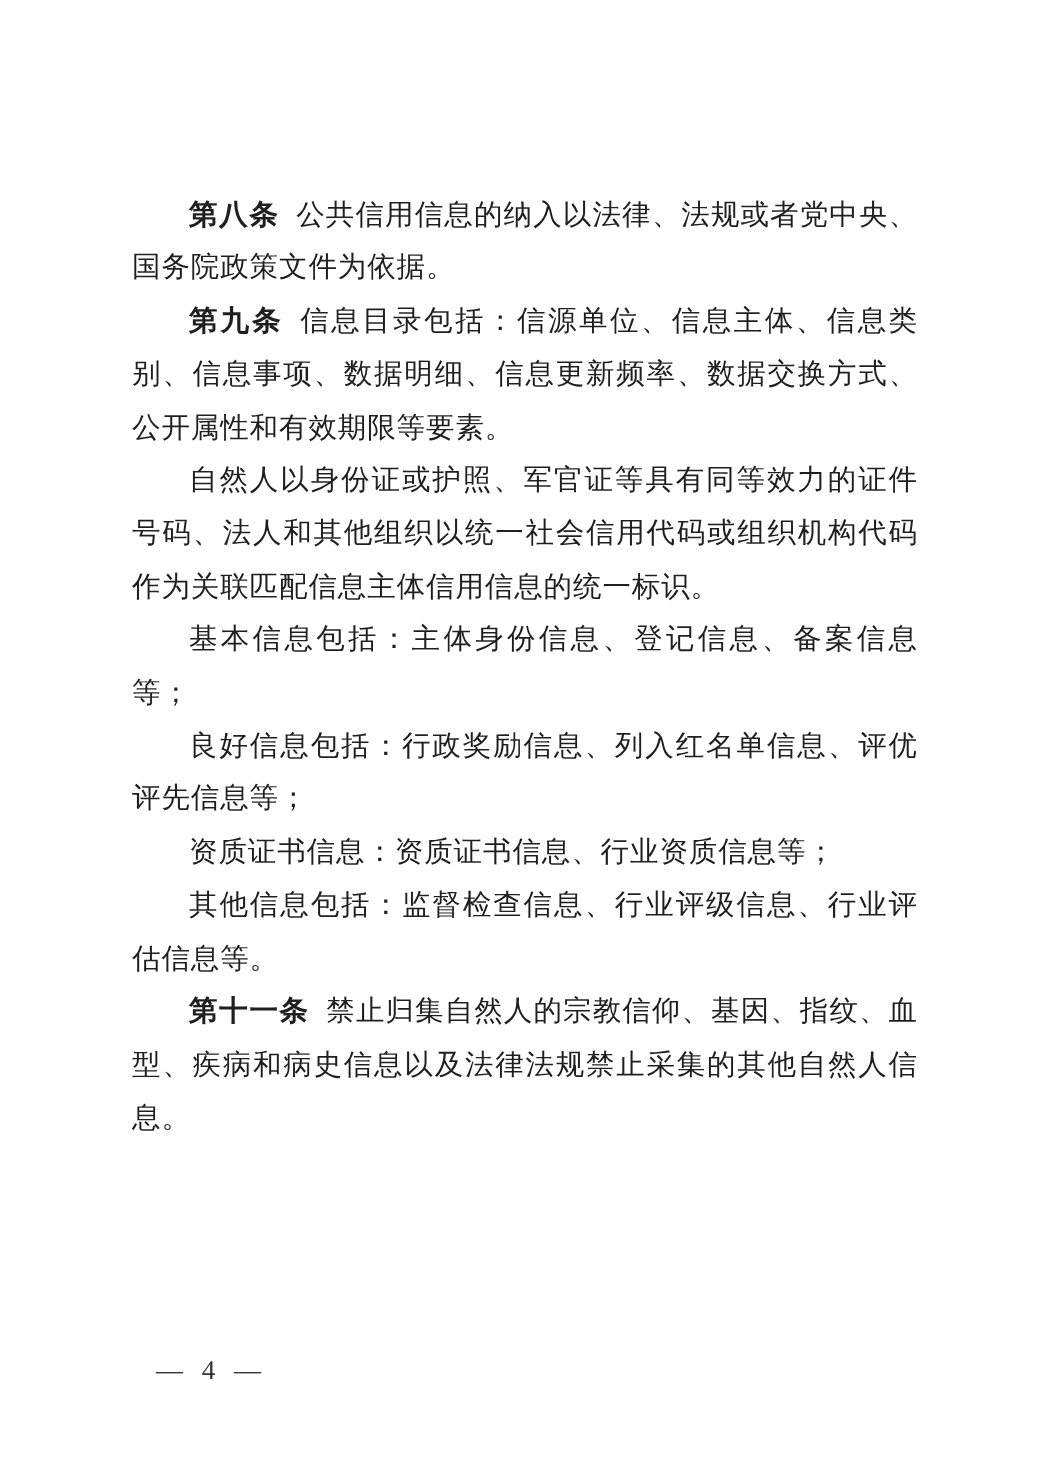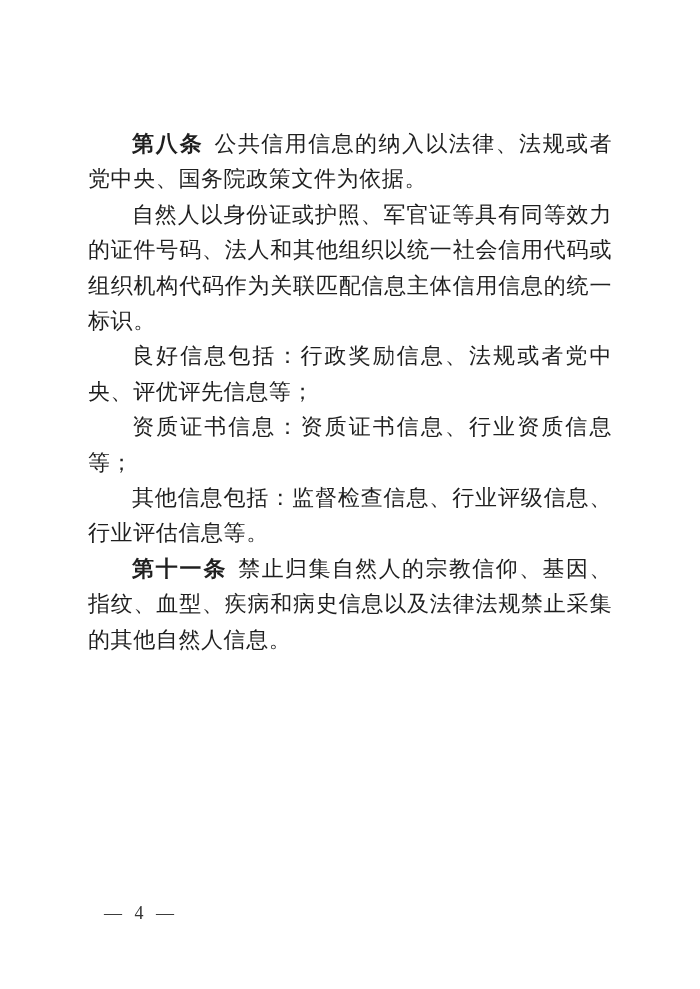--- a/index.html
+++ b/index.html
@@ -16,21 +16,21 @@
     overflow: hidden;
   }
   .page {
     position: absolute;
     left: 88px;
     top: 126px;
     width: 524px;
   }
   .doc-text p {
     margin: 0;
-    font-size: 22px;
+    font-size: 19px;
     line-height: 35.4px;
     text-align: justify;
     text-indent: 2em;
     letter-spacing: 0.6px;
     word-break: break-all;
   }
   .term {
     font-weight: bold;
     font-family: "Liberation Sans", "DejaVu Sans", sans-serif;
     margin-right: 11px;
@@ -50,24 +50,30 @@
 </style>
 </head>
 <body>
 
 <div class="page">
   <div class="doc-text">
     <p>
       <span class="term">第八条</span><span>公共信用信息的纳入以法律、法规或者党中央、国务院政策文件为依据。</span>
     </p>
     <p>
+      <span class="term">第九条</span><span>信息目录包括：信源单位、信息主体、信息类别、信息事项、数据明细、信息更新频率、数据交换方式、公开属性和有效期限等要素。</span>
+    </p>
+    <p>
       <span>自然人以身份证或护照、军官证等具有同等效力的证件号码、法人和其他组织以统一社会信用代码或组织机构代码作为关联匹配信息主体信用信息的统一标识。</span>
     </p>
     <p>
-      <span>良好信息包括：行政奖励信息、法规或者党中央、评优评先信息等；</span>
+      <span>基本信息包括：主体身份信息、登记信息、备案信息等；</span>
+    </p>
+    <p>
+      <span>良好信息包括：行政奖励信息、列入红名单信息、评优评先信息等；</span>
     </p>
     <p>
       <span>资质证书信息：资质证书信息、行业资质信息等；</span>
     </p>
     <p>
       <span>其他信息包括：监督检查信息、行业评级信息、行业评估信息等。</span>
     </p>
     <p>
       <span class="term">第十一条</span><span>禁止归集自然人的宗教信仰、基因、指纹、血型、疾病和病史信息以及法律法规禁止采集的其他自然人信息。</span>
     </p>

